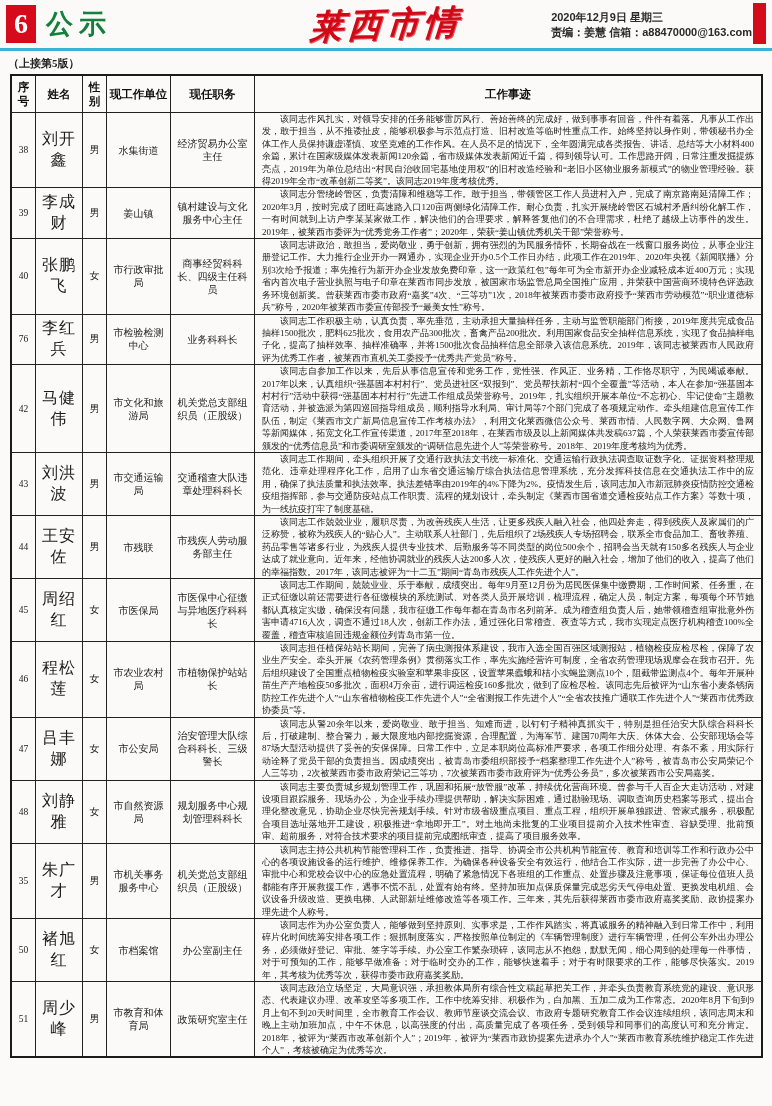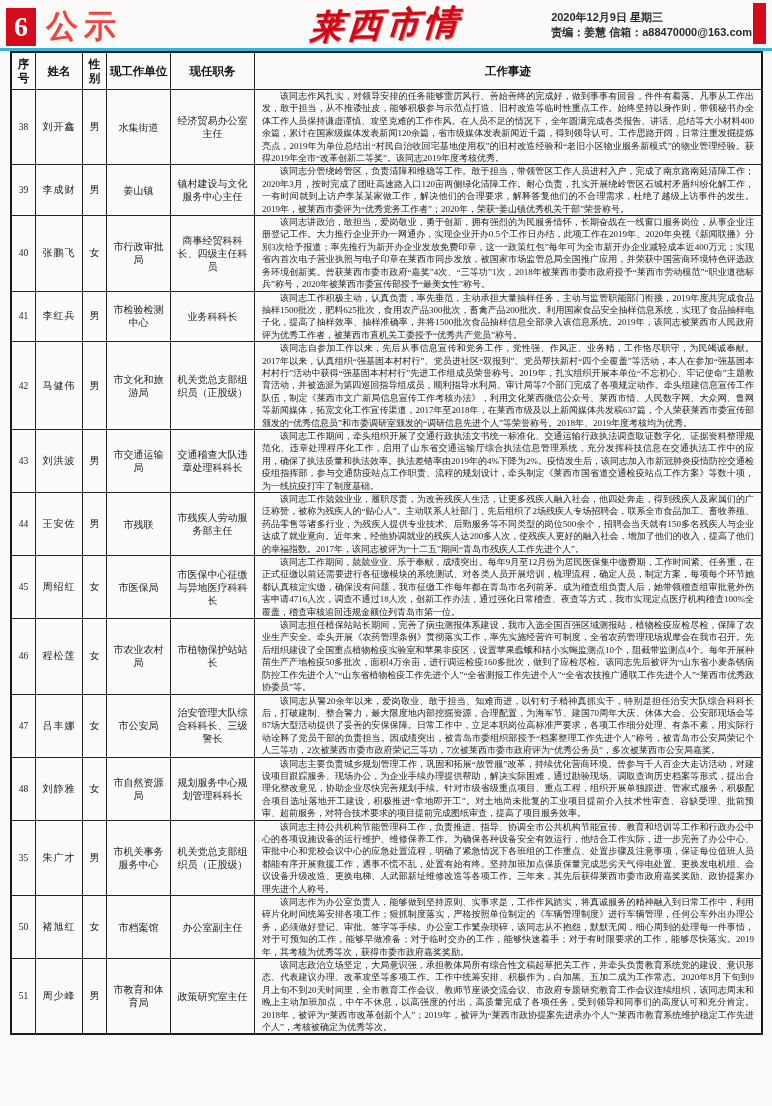--- a/index.html
+++ b/index.html
@@ -11,21 +11,21 @@
   }
   .page{position:relative;width:772px;height:1106px;}
   
   .masthead-row{position:relative;height:44px;padding-top:4px;}
   .mh-left{position:absolute;left:6px;top:5px;display:flex;align-items:center;gap:10px;}
   .pagenum-box{
     width:30px;height:38px;background:#d50b1c;color:#fff;
     display:flex;align-items:center;justify-content:center;
     font-size:28px;font-weight:bold;font-family:"Liberation Serif",serif;
   }
-  .section-title{font-size:32px;font-weight:bold;letter-spacing:6px;color:#ef4444;}
+  .section-title{font-size:27px;font-weight:bold;letter-spacing:6px;color:#15803d;}
   .mh-center{position:absolute;left:0;right:0;top:2px;text-align:center;}
   .masthead{
     display:inline-block;color:#cf0a16;font-weight:bold;font-size:34px;
     font-style:italic;letter-spacing:4px;
     transform:rotate(-2deg) skewX(-6deg);
     text-shadow:1px 1px 0 #e5555e;
     font-family:"Liberation Serif",serif;
   }
   .mh-right{
     position:absolute;right:20px;top:10px;text-align:left;
@@ -43,21 +43,21 @@
   }
   table.roster th,table.roster td{
     border:1px solid #222;
     vertical-align:middle;
     font-family:"Liberation Serif","DejaVu Serif",serif;
   }
   table.roster th{
     font-size:11.5px;font-weight:bold;padding:4px 1px;line-height:14px;color:#111;
   }
   td.c-no{width:21px;text-align:center;font-size:9.5px;}
-  td.c-name{width:44px;text-align:center;font-size:10px;letter-spacing:1px;}
+  td.c-name{width:44px;text-align:center;font-size:16px;letter-spacing:1px;}
   td.c-gender{width:21px;text-align:center;font-size:10px;}
   td.c-unit{width:61px;text-align:center;font-size:10px;padding:2px 3px;line-height:13px;}
   td.c-pos{width:81px;text-align:center;font-size:10px;padding:2px 4px;line-height:13px;}
   td.c-deeds{
     width:auto;font-size:9px;line-height:12.4px;text-align:justify;
     padding:0 7px;color:#222;
   }
   td.c-deeds p{margin:0;text-indent:2em;}
   th.h-no{width:21px;}th.h-name{width:44px;}th.h-gender{width:21px;}
   th.h-unit{width:61px;}th.h-pos{width:81px;}
@@ -79,20 +79,21 @@
     </div>
     <div class="mh-right">
       <div>2020年12月9日 星期三</div>
       <div>责编：姜慧 信箱：a88470000@163.com</div>
     </div>
     <div class="red-bar"></div>
   </header>
 
   <div class="cyan-rule"></div>
 
+  <div class="continued">（上接第5版）</div>
 
   <table class="roster">
     <thead>
       <tr id="header-row">
           <th class="h-no">序号</th>
           <th class="h-name">姓名</th>
           <th class="h-gender">性别</th>
           <th class="h-unit">现工作单位</th>
           <th class="h-pos">现任职务</th>
           <th class="h-deeds">工作事迹</th>
@@ -126,21 +127,21 @@
     <td class="c-name">张鹏飞</td>
     <td class="c-gender">女</td>
     <td class="c-unit">市行政审批局</td>
     <td class="c-pos">商事经贸科科长、四级主任科员</td>
     <td class="c-deeds">
             <p>该同志讲政治，敢担当，爱岗敬业，勇于创新，拥有强烈的为民服务情怀，长期奋战在一线窗口服务岗位，从事企业注册登记工作。大力推行企业开办一网通办，实现企业开办0.5个工作日办结，此项工作在2019年、2020年央视《新闻联播》分别3次给予报道；率先推行为新开办企业发放免费印章，这一“政策红包”每年可为全市新开办企业减轻成本近400万元；实现省内首次电子营业执照与电子印章在莱西市同步发放，被国家市场监管总局全国推广应用，并荣获中国营商环境特色评选政务环境创新奖。曾获莱西市委市政府“嘉奖”4次、“三等功”1次，2018年被莱西市委市政府授予“莱西市劳动模范”“职业道德标兵”称号，2020年被莱西市委宣传部授予“最美女性”称号。</p>
           </td>
   </tr>
 
   <tr>
-    <td class="c-no">41</td>
+    <td class="c-no">76</td>
     <td class="c-name">李红兵</td>
     <td class="c-gender">男</td>
     <td class="c-unit">市检验检测中心</td>
     <td class="c-pos">业务科科长</td>
     <td class="c-deeds">
             <p>该同志工作积极主动，认真负责，率先垂范，主动承担大量抽样任务，主动与监管职能部门衔接，2019年度共完成食品抽样1500批次，肥料625批次，食用农产品300批次，畜禽产品200批次。利用国家食品安全抽样信息系统，实现了食品抽样电子化，提高了抽样效率、抽样准确率，并将1500批次食品抽样信息全部录入该信息系统。2019年，该同志被莱西市人民政府评为优秀工作者，被莱西市直机关工委授予“优秀共产党员”称号。</p>
           </td>
   </tr>
 
   <tr>

